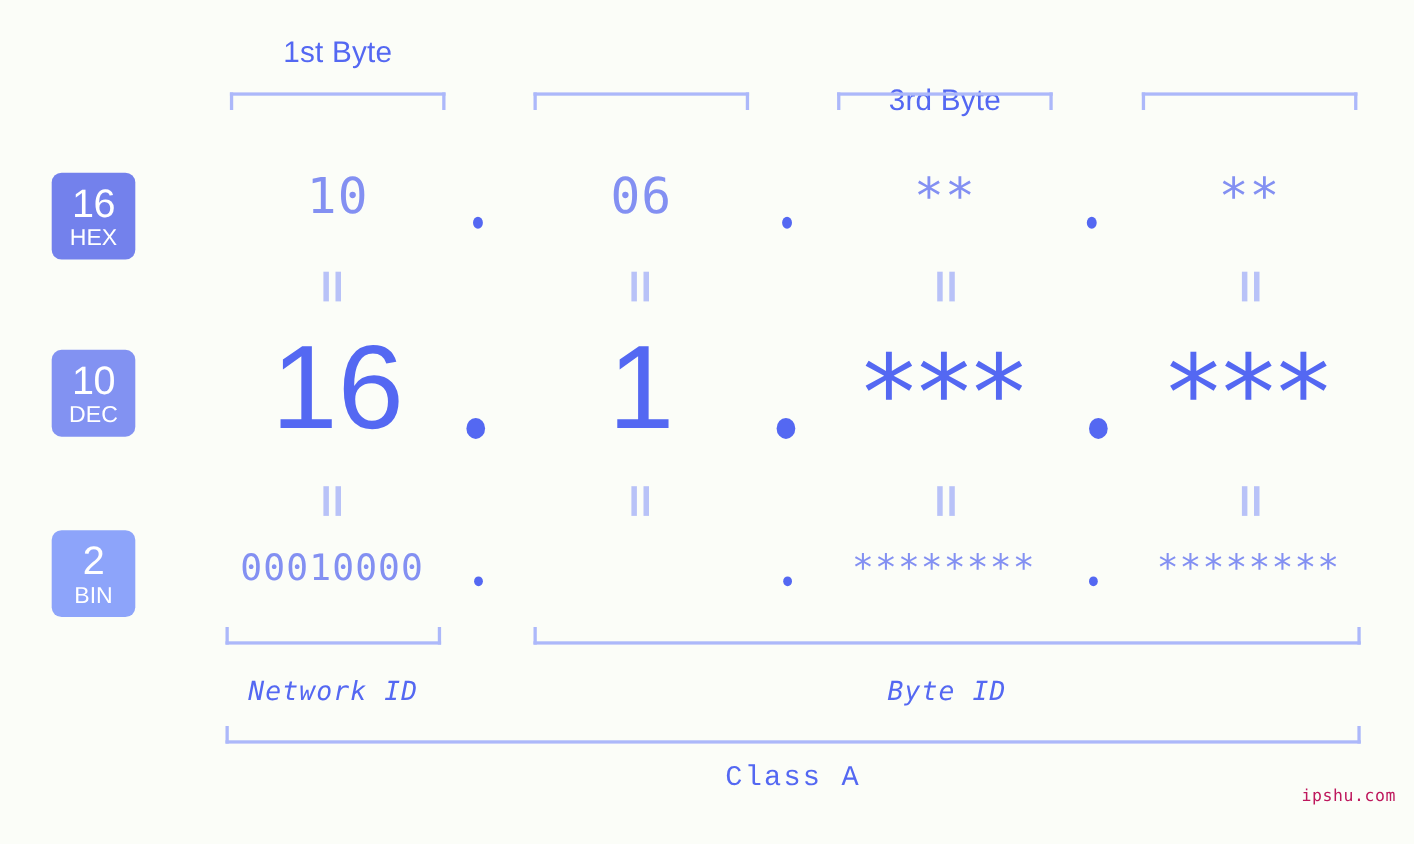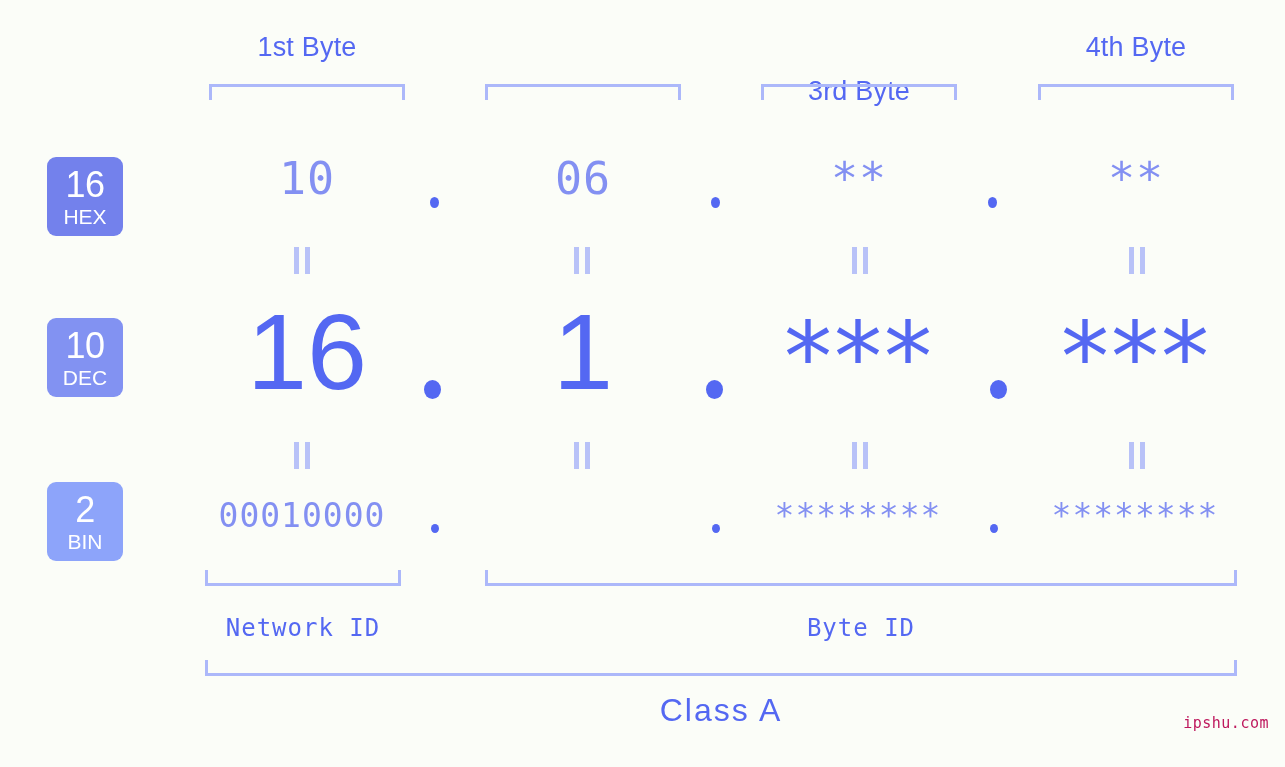--- a/index.html
+++ b/index.html
@@ -148,29 +148,30 @@
 
   
   .id-label {
     position: absolute;
     text-align: center;
     font-family: "DejaVu Sans Mono", "Liberation Mono", monospace;
     font-size: 24px;
     color: #5468f2;
     white-space: nowrap;
     letter-spacing: 1px;
+    font-style: italic;
   }
 
   
   .class-label {
     position: absolute;
     top: 692px;
     text-align: center;
-    font-family: Liberation Sans, sans-serif;
-    font-size: 32px;
+    font-family: Liberation Mono, monospace;
+    font-size: 26px;
     color: #5468f2;
     white-space: nowrap;
     letter-spacing: 2px;
   }
 
   
   .watermark {
     position: absolute;
     right: 16px;
     top: 714px;
@@ -180,21 +181,20 @@
     letter-spacing: 0.5px;
   }
 </style>
 </head>
 <body>
 
 <div class="stage">
 
   <div class="byte-label" style="left:209px;width:196px;">1st Byte</div>
   <div class="byte-label" style="left:761px;width:196px;margin-top:44px;">3rd Byte</div>
-  <div class="byte-label" style="left:1038px;width:196px;">4th Byte</div>
 
   <div class="bracket top" style="left:209px;top:84px;width:196px;"></div>
   <div class="bracket top" style="left:485px;top:84px;width:196px;"></div>
   <div class="bracket top" style="left:761px;top:84px;width:196px;"></div>
   <div class="bracket top" style="left:1038px;top:84px;width:196px;"></div>
 
   <div class="badge badge-hex">
     <span class="num">16</span>
     <span class="name">HEX</span>
   </div>

